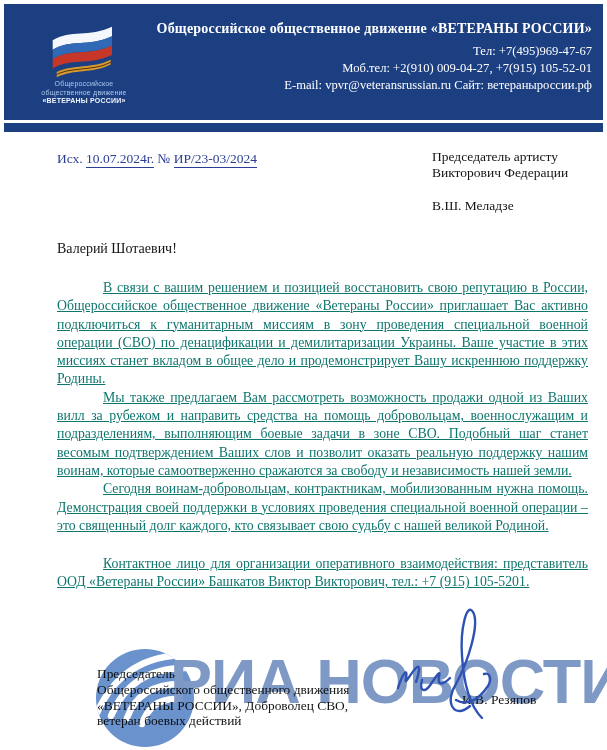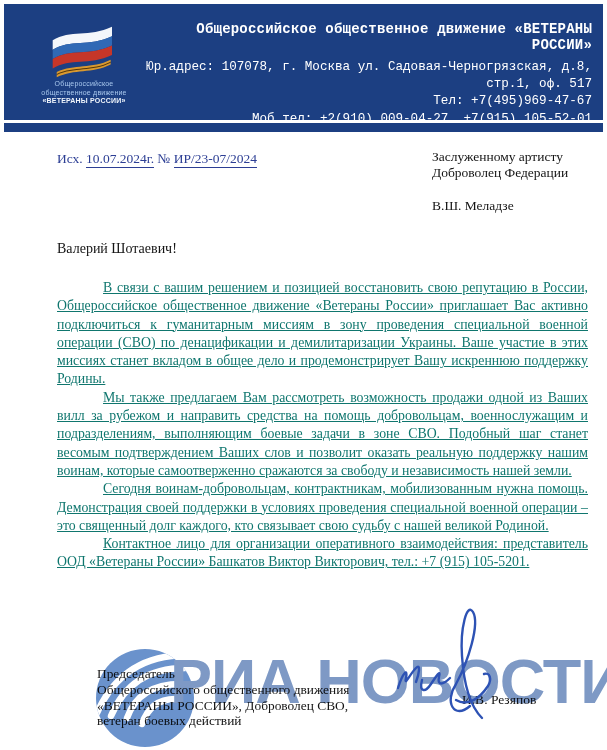--- a/index.html
+++ b/index.html
@@ -45,21 +45,21 @@
   }
   .logo-caption .cap3 {
     color: #f0f5fc;
     font-weight: bold;
   }
   .header-text {
     position: absolute;
     left: 140px; right: 11px; top: 17px;
     text-align: right;
     color: #ffffff;
-    font-family: Liberation Mono, monospace;
+    font-family: Liberation Serif, serif;
   }
   .header-title {
     font-size: 14px;
     font-weight: bold;
     letter-spacing: 0.2px;
     margin-bottom: 6px;
   }
   .header-line {
     font-size: 12.6px;
     line-height: 17.2px;
@@ -109,21 +109,21 @@
     left: 57px; top: 279px;
     width: 531px;
     font-size: 13.8px;
     line-height: 18.3px;
     text-align: justify;
     color: #0f766e;
     z-index: 1;
     text-decoration: underline;
   }
   .letter-body p { margin: 0; text-indent: 46px; }
-  .letter-body p.contact { margin-top: 0; }
+  .letter-body p.contact { margin-top: 20px; }
 
   
   .sig-position {
     position: absolute;
     left: 97px; top: 666px;
     font-size: 13.4px;
     line-height: 15.8px;
     color: #141414;
     z-index: 1;
   }
@@ -181,40 +181,39 @@
       <path d="M14,77 C40,65 66,73 94,59 L94,66 C66,80 40,72 14,85 Z" fill="#d9992f"></path>
       <path d="M14,80 C40,68 66,76 94,62 L94,63.6 C66,77.6 40,69.6 14,81.6 Z" fill="#3a2405" opacity="0.85"></path>
     </svg>
     <div class="logo-caption">
       <div class="cap1">Общероссийское</div>
       <div class="cap2">общественное движение</div>
       <div class="cap3">«ВЕТЕРАНЫ РОССИИ»</div>
     </div>
     <div class="header-text">
       <div class="header-title">Общероссийское общественное движение «ВЕТЕРАНЫ РОССИИ»</div>
-      <div class="header-line">Юр.адрес: 107078, г. Москва ул. Садовая-Черногрязская, д.8, стр.1, оф. 517</div>
       <div class="header-line">Тел: +7(495)969-47-67</div>
       <div class="header-line">Моб.тел: +2(910) 009-04-27, +7(915) 105-52-01</div>
       <div class="header-line">E-mail: vpvr@veteransrussian.ru Сайт: ветераныроссии.рф</div>
     </div>
   </div>
   <div class="header-substripe"></div>
 
   <div class="ref-block">
     <div class="ref-line1">
       <span>Исх.</span>
       <span class="u">10.07.2024г.</span>
       <span>№</span>
-      <span class="u">ИР/23-07/2024</span>
+      <span class="u">ИР/23-03/2024</span>
     </div>
   </div>
 
   <div class="addressee">
-    <div>Заслуженному артисту</div>
-    <div>Доброволец Федерации</div>
+    <div>Председатель артисту</div>
+    <div>Викторович Федерации</div>
     <div class="addressee-name">В.Ш. Меладзе</div>
   </div>
 
   <div class="salutation">Валерий Шотаевич!</div>
   <div class="letter-body">
     <p>В связи с вашим решением и позицией восстановить свою репутацию в России, Общероссийское общественное движение «Ветераны России» приглашает Вас активно подключиться к гуманитарным миссиям в зону проведения специальной военной операции (СВО) по денацификации и демилитаризации Украины. Ваше участие в этих миссиях станет вкладом в общее дело и продемонстрирует Вашу искреннюю поддержку Родины.</p>
     <p>Мы также предлагаем Вам рассмотреть возможность продажи одной из Ваших вилл за рубежом и направить средства на помощь добровольцам, военнослужащим и подразделениям, выполняющим боевые задачи в зоне СВО. Подобный шаг станет весомым подтверждением Ваших слов и позволит оказать реальную поддержку нашим воинам, которые самоотверженно сражаются за свободу и независимость нашей земли.</p>
     <p>Сегодня воинам-добровольцам, контрактникам, мобилизованным нужна помощь. Демонстрация своей поддержки в условиях проведения специальной военной операции – это священный долг каждого, кто связывает свою судьбу с нашей великой Родиной.</p>
     <p class="contact">Контактное лицо для организации оперативного взаимодействия: представитель ООД «Ветераны России» Башкатов Виктор Викторович, тел.: +7 (915) 105-5201.</p>
   </div>

